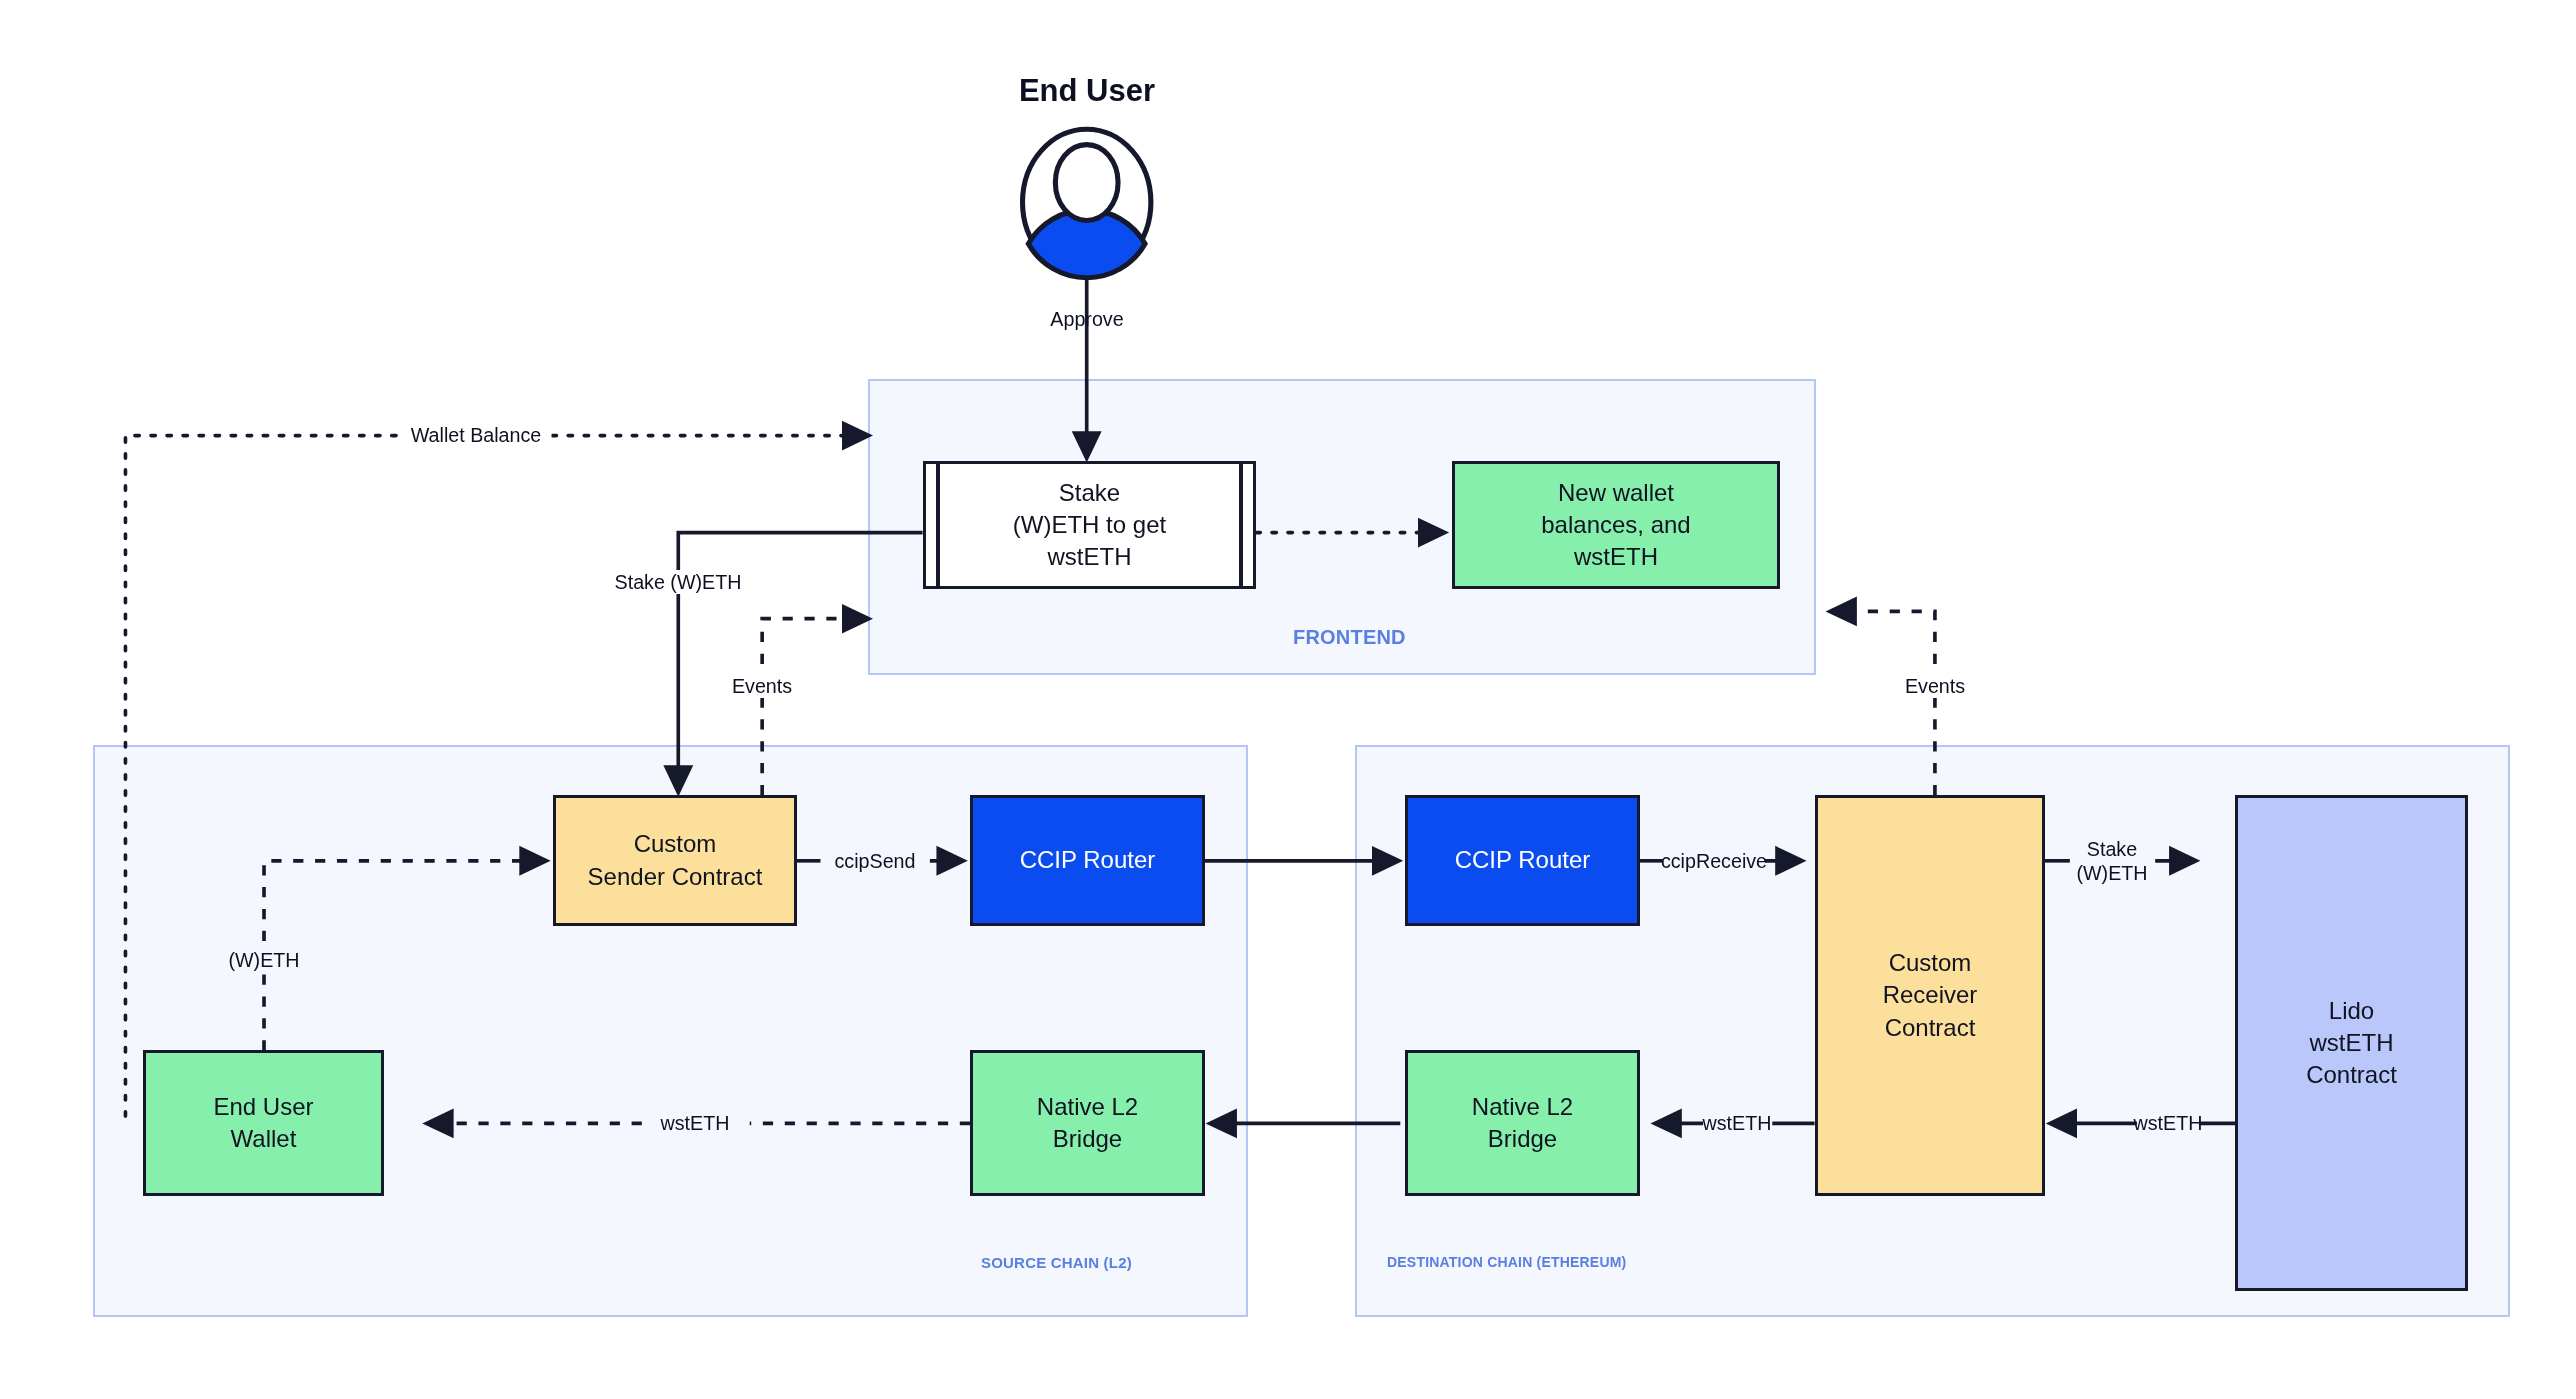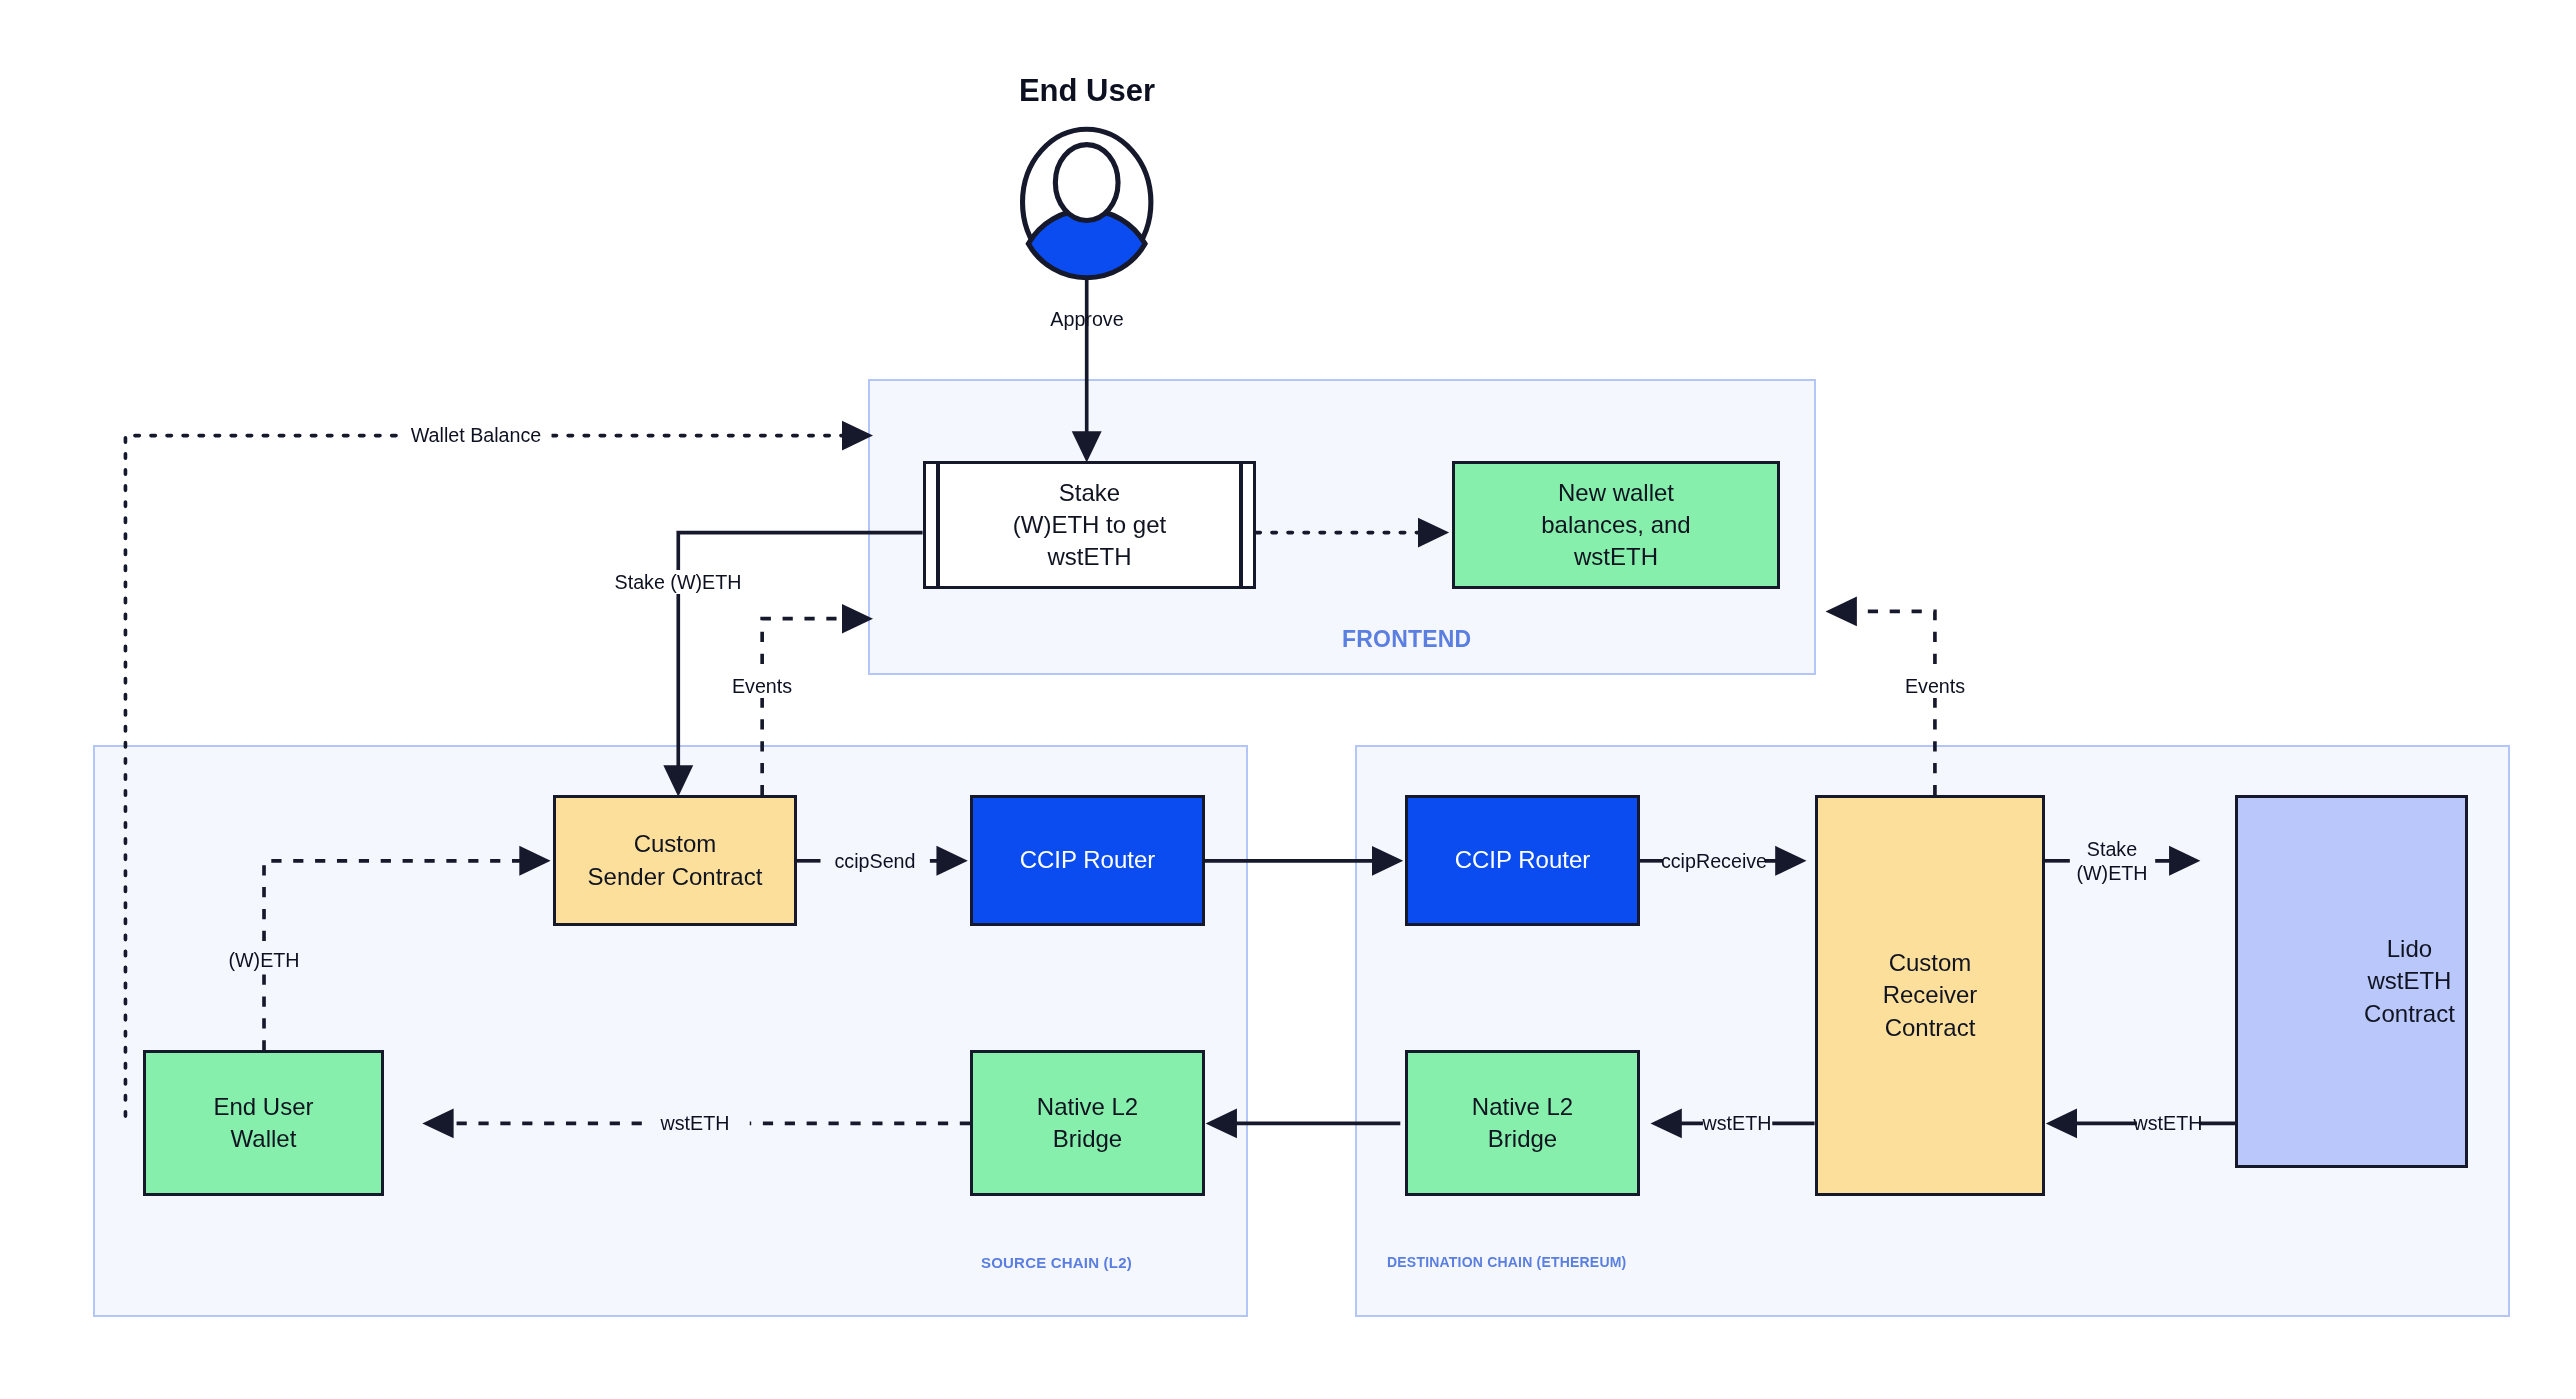--- a/index.html
+++ b/index.html
@@ -34,21 +34,21 @@
   
   .actor-title{position:absolute;font-weight:bold;color:#0d1020;white-space:nowrap;
                transform:translateX(-50%);font-family:"Liberation Sans",sans-serif;}
 </style>
 </head>
 <body>
 
 <div id="stage">
 
   <div class="zone" style="left:868px;top:379px;width:948px;height:296px;"></div>
-  <div class="zone-label" style="left:1342px;top:626px;font-size:23px;">FRONTEND</div>
+  <div class="zone-label" style="left:1293px;top:626px;font-size:20px;">FRONTEND</div>
 
   <div class="zone" style="left:93px;top:745px;width:1155px;height:572px;"></div>
   <div class="zone-label" style="left:981px;top:1254px;font-size:15px;">SOURCE CHAIN (L2)</div>
 
   <div class="zone" style="left:1355px;top:745px;width:1155px;height:572px;"></div>
   <div class="zone-label" style="left:1387px;top:1254px;font-size:14px;">DESTINATION CHAIN (ETHEREUM)</div>
 
   <svg class="layer" viewBox="0 0 3532 1919">
     <defs>
       <marker id="ah" markerWidth="9" markerHeight="9" refX="7.2" refY="4.5" orient="auto" markerUnits="strokeWidth">
@@ -144,21 +144,21 @@
     <span class="txt" style="white-space:pre-line;">Native L2
 Bridge</span>
   </div>
 
   <div class="node yellow" style="left:1815px;top:795px;width:230px;height:401px;font-size:24px;">
     <span class="txt" style="white-space:pre-line;">Custom
 Receiver
 Contract</span>
   </div>
 
-  <div class="node periwinkle" style="left:2235px;top:795px;width:233px;height:373px;font-size:24px;justify-content:flex-end;">
+  <div class="node periwinkle" style="left:2235px;top:795px;width:233px;height:496px;font-size:24px;">
     <span class="txt" style="white-space:pre-line;">Lido
 wstETH
 Contract</span>
   </div>
 
   <div class="elabel" style="left:1087px;top:319px;font-size:19.7px;">Approve</div>
 
   <div class="elabel" style="left:476px;top:435px;font-size:19.7px;background:#ffffff;padding:0 10.2px;">Wallet Balance</div>
 
   <div class="elabel" style="left:678px;top:582px;font-size:19.7px;background:#ffffff;padding:0 8.8px;">Stake (W)ETH</div>

